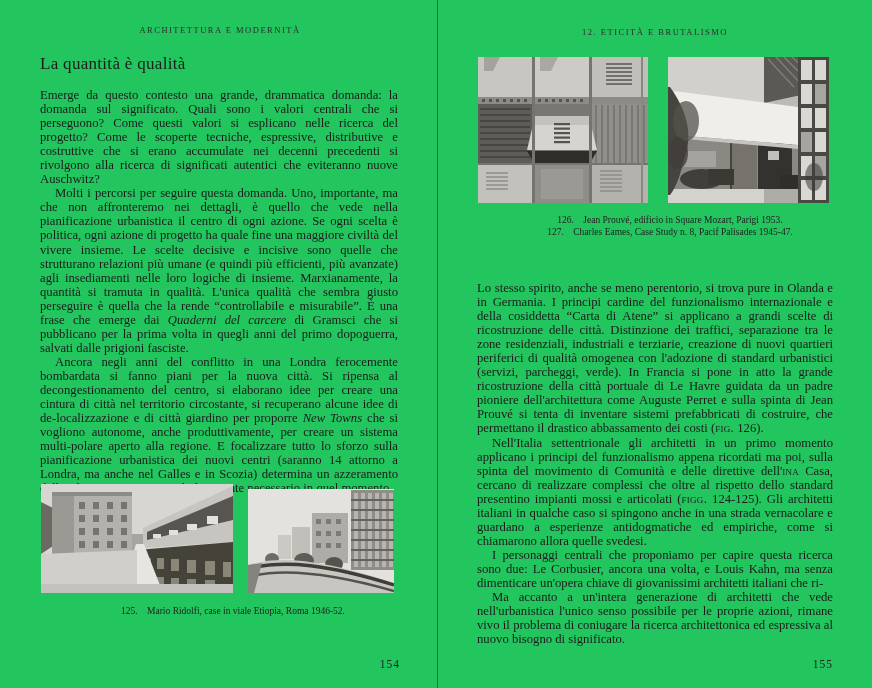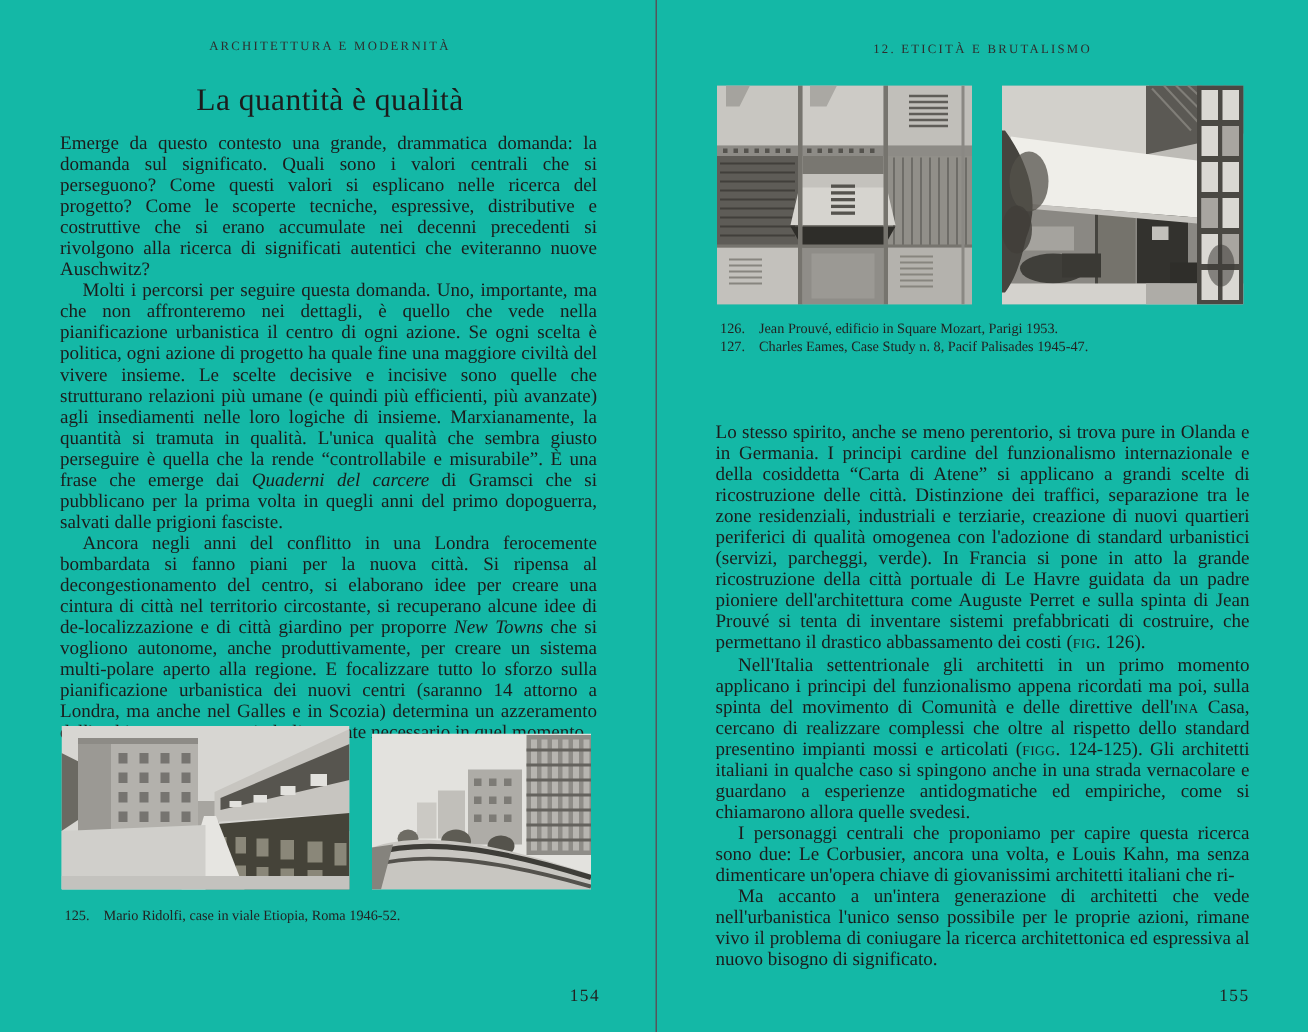--- a/index.html
+++ b/index.html
@@ -11,64 +11,64 @@
     width: 872px;
     height: 688px;
     overflow: hidden;
     font-family: "Liberation Serif", "DejaVu Serif", serif;
     color: #1c1c1c;
   }
   .spread {
     position: relative;
     width: 872px;
     height: 688px;
-    background: #14b8a6;
+    background: #22c55e;
   }
   .gutter {
     position: absolute;
     left: 437px;
     top: 0;
     width: 1px;
     height: 688px;
     background: #55555a;
   }
   .abs { position: absolute; }
   .running-header {
     font-size: 8.5px;
     letter-spacing: 1.5px;
     text-align: center;
     color: #2e2e2e;
     white-space: nowrap;
   }
   .section-title {
     margin: 0;
-    font-size: 21px;
+    font-size: 17px;
     font-weight: normal;
-    text-align: center;
+    text-align: left;
     letter-spacing: 0.3px;
   }
   .bodytext {
     font-size: 12.7px;
     line-height: 14.05px;
     text-align: justify;
     hyphens: auto;
     -webkit-hyphens: auto;
   }
   .bodytext p { margin: 0; }
   .bodytext p + p { text-indent: 15px; }
   .bodytext i { font-style: italic; }
   .sc { font-variant: small-caps; letter-spacing: 0.3px; }
   figure { margin: 0; }
   figure svg { display: block; width: 100%; height: 100%; }
   .captions {
     font-size: 9.5px;
     line-height: 11.6px;
     color: #222;
   }
-  .caption { display: flex; white-space: nowrap; }
+  .caption { display: flex; white-space: nowrap; justify-content: center; }
   .cap-num { flex: none; width: 26px; }
   .folio {
     font-size: 11.5px;
     letter-spacing: 1px;
     text-align: right;
     color: #222;
   }
 </style>
 </head>
 <body>

